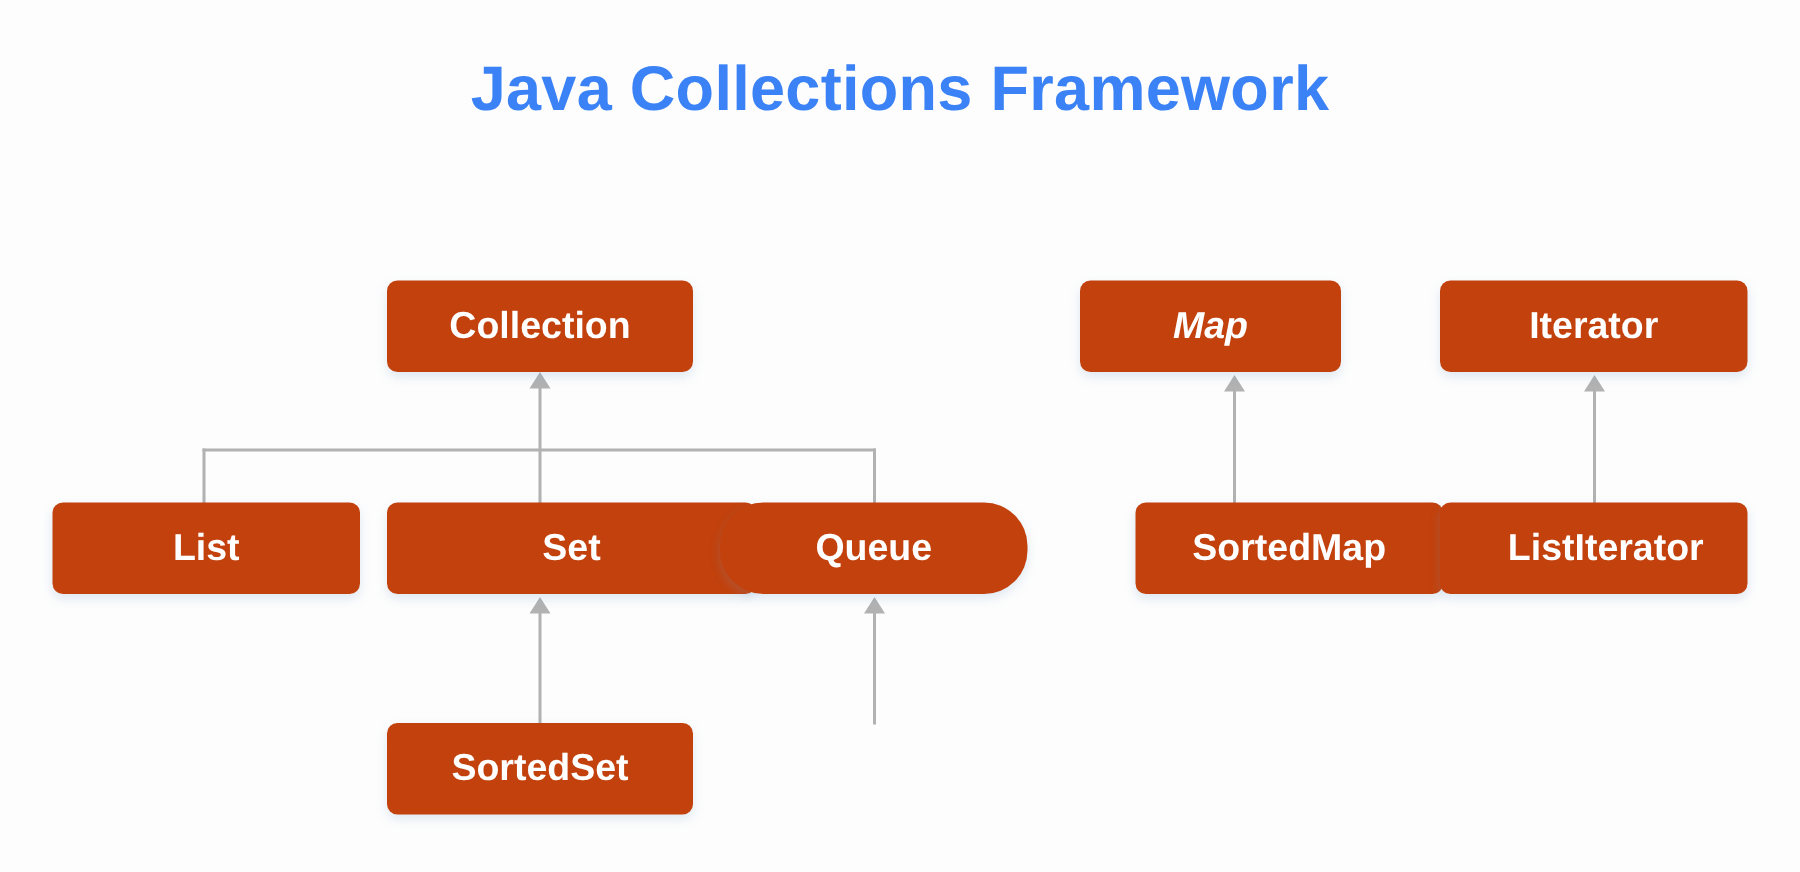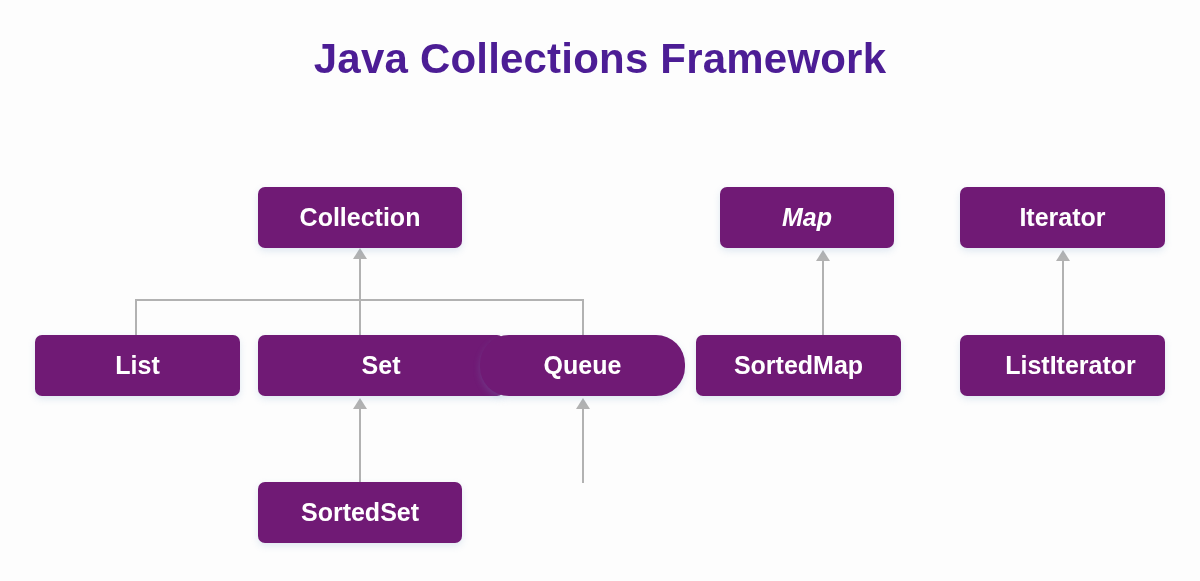--- a/index.html
+++ b/index.html
@@ -21,29 +21,29 @@
     background: #fdfdfd;
   }
   .diagram-title {
     position: absolute;
     left: 0;
     top: 30px;
     width: 1200px;
     text-align: center;
     font-size: 42px;
     font-weight: bold;
-    color: #4c1d95;
+    color: #3b82f6;
     letter-spacing: 0.2px;
     line-height: 58px;
     white-space: nowrap;
   }
   .node {
     position: absolute;
     box-sizing: border-box;
-    background: #701a75;
+    background: #c2410c;
     border-radius: 7px;
     color: #ffffff;
     font-size: 25px;
     font-weight: bold;
     display: flex;
     align-items: center;
     justify-content: center;
     text-align: center;
     box-shadow: 0 3px 7px rgba(120, 160, 200, 0.22);
     user-select: none;
@@ -131,21 +131,21 @@
   </div>
 
   <div class="node" style="left:258px; top:335px; width:246px; height:61px;">
     <span class="node-label">Set</span>
   </div>
 
   <div class="node" style="left:480px; top:335px; width:205px; height:61px;border-radius:29px;">
     <span class="node-label">Queue</span>
   </div>
 
-  <div class="node" style="left:696px; top:335px; width:205px; height:61px;">
+  <div class="node" style="left:757px; top:335px; width:205px; height:61px;">
     <span class="node-label">SortedMap</span>
   </div>
 
   <div class="node" style="left:960px; top:335px; width:205px; height:61px;padding-left:16px;">
     <span class="node-label">ListIterator</span>
   </div>
 
   <div class="node" style="left:258px; top:482px; width:204px; height:61px;">
     <span class="node-label">SortedSet</span>
   </div>

